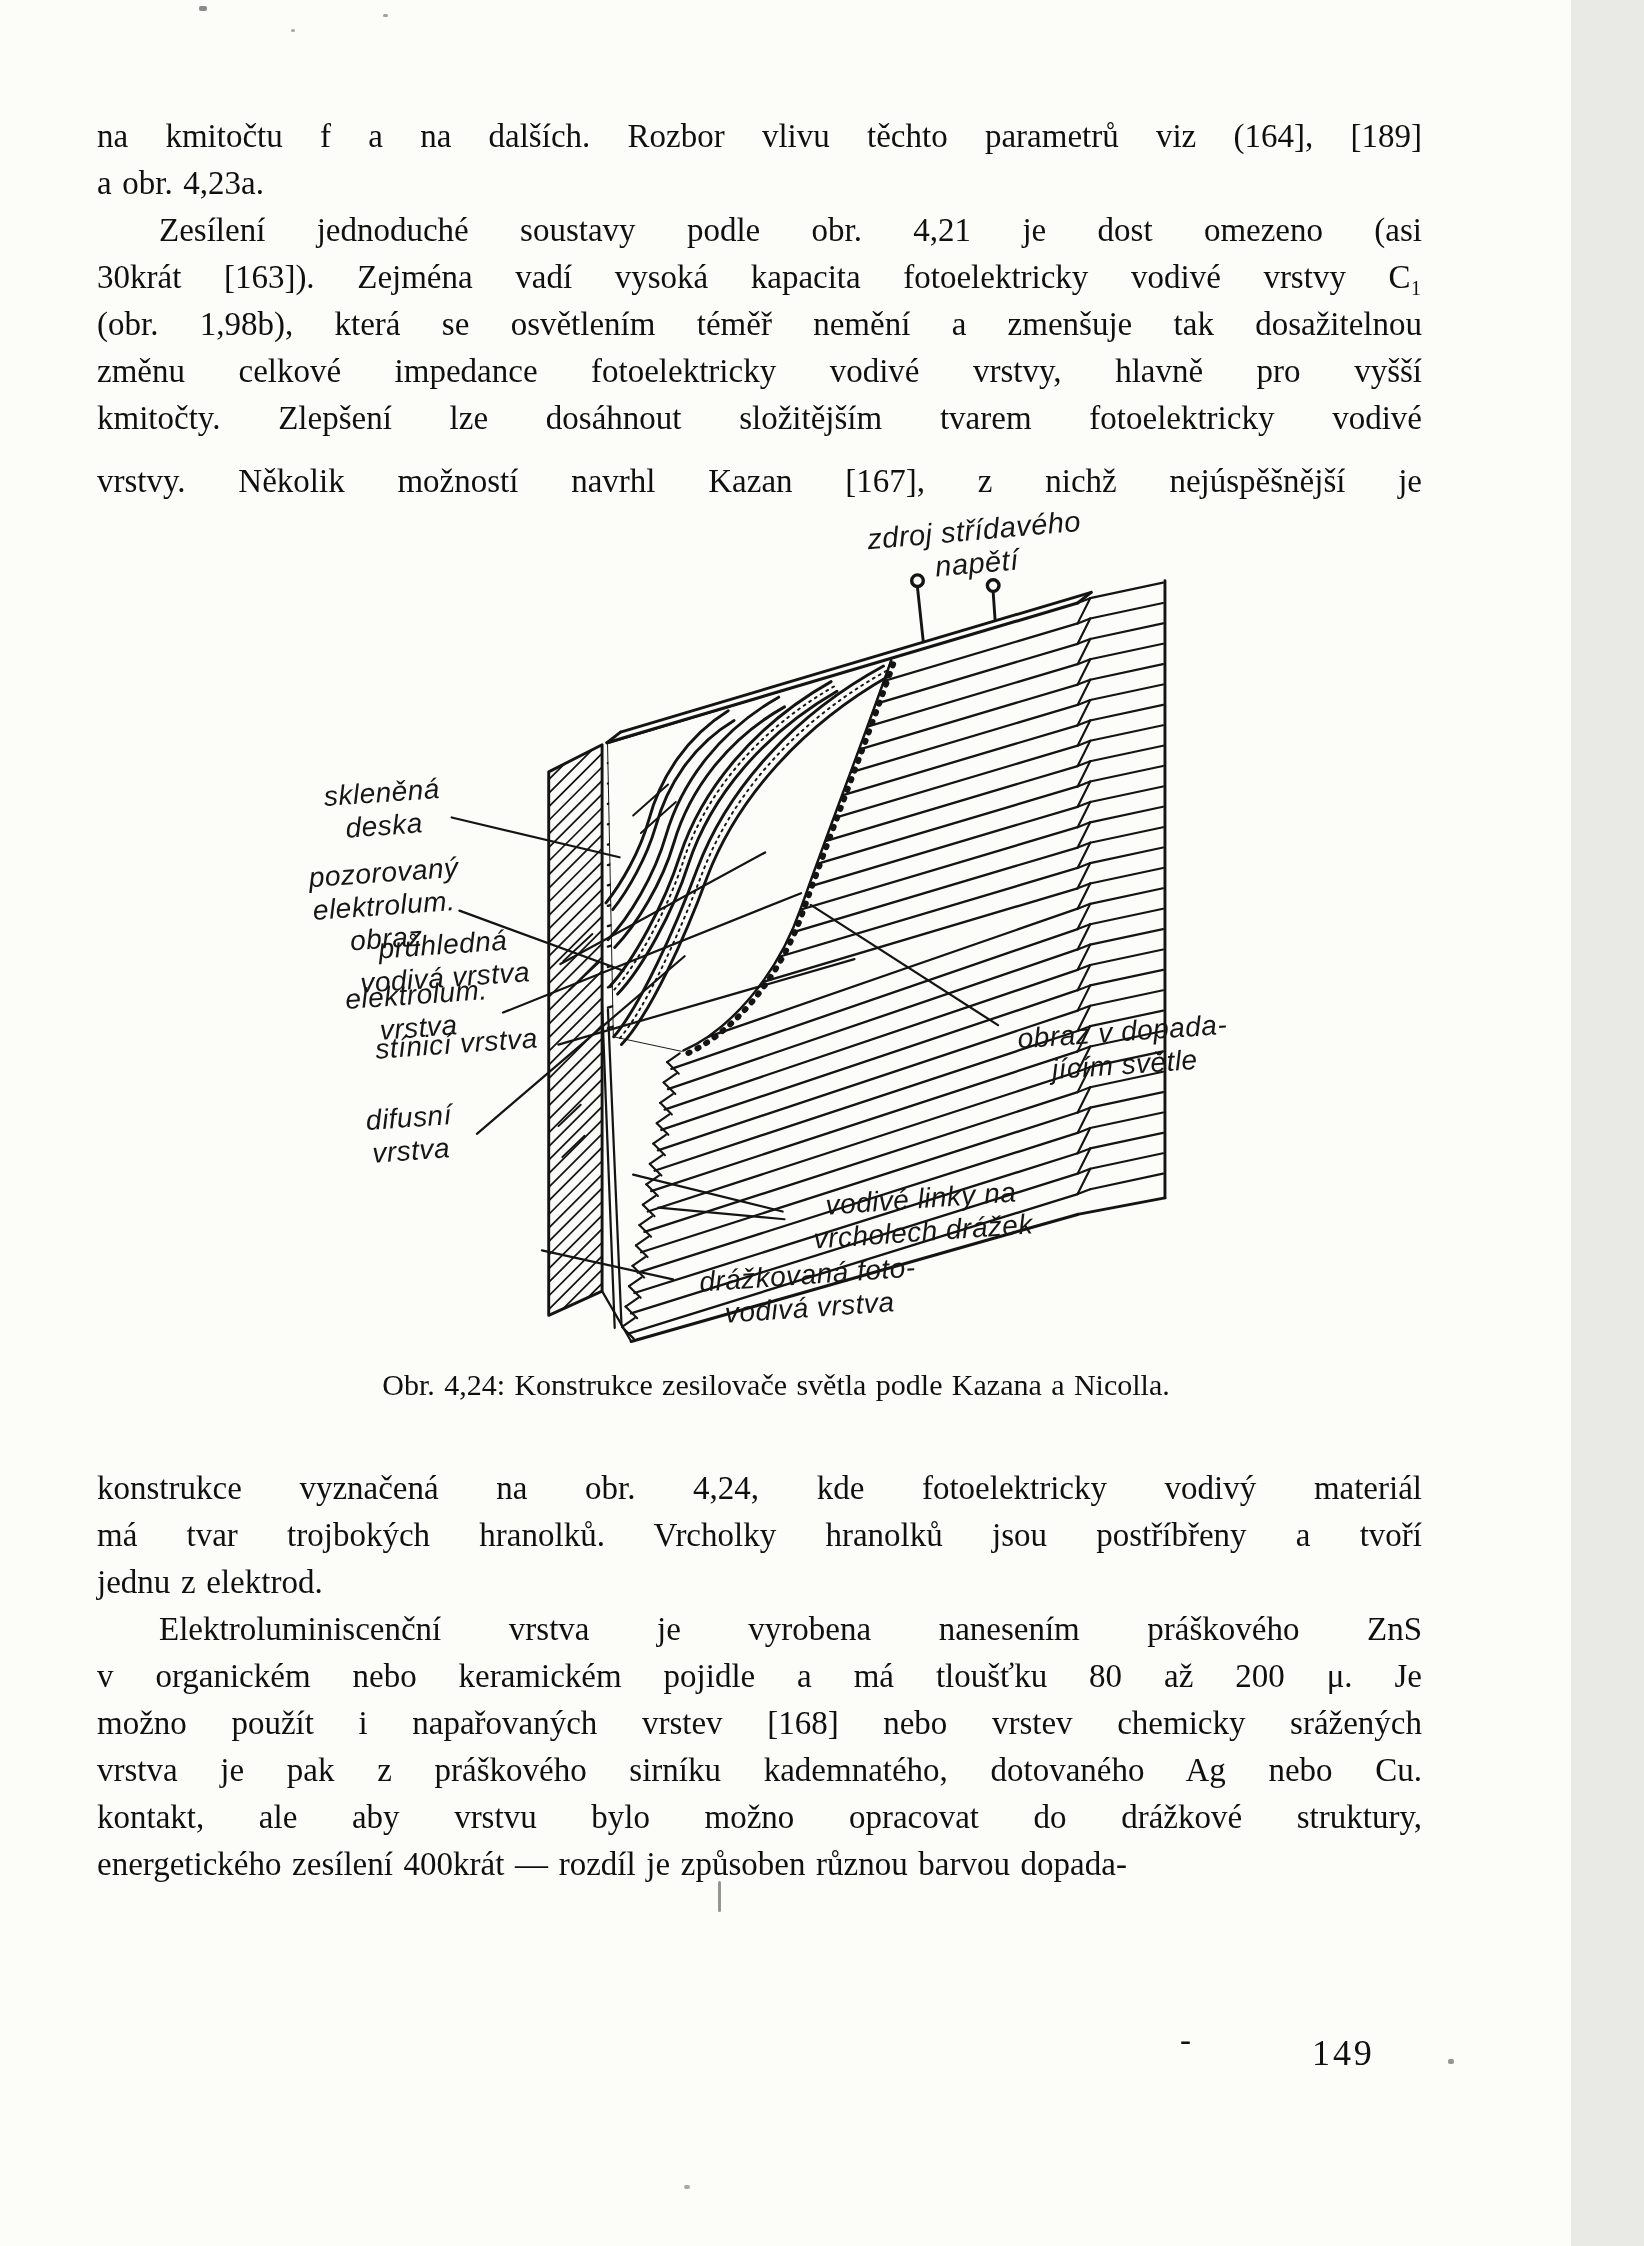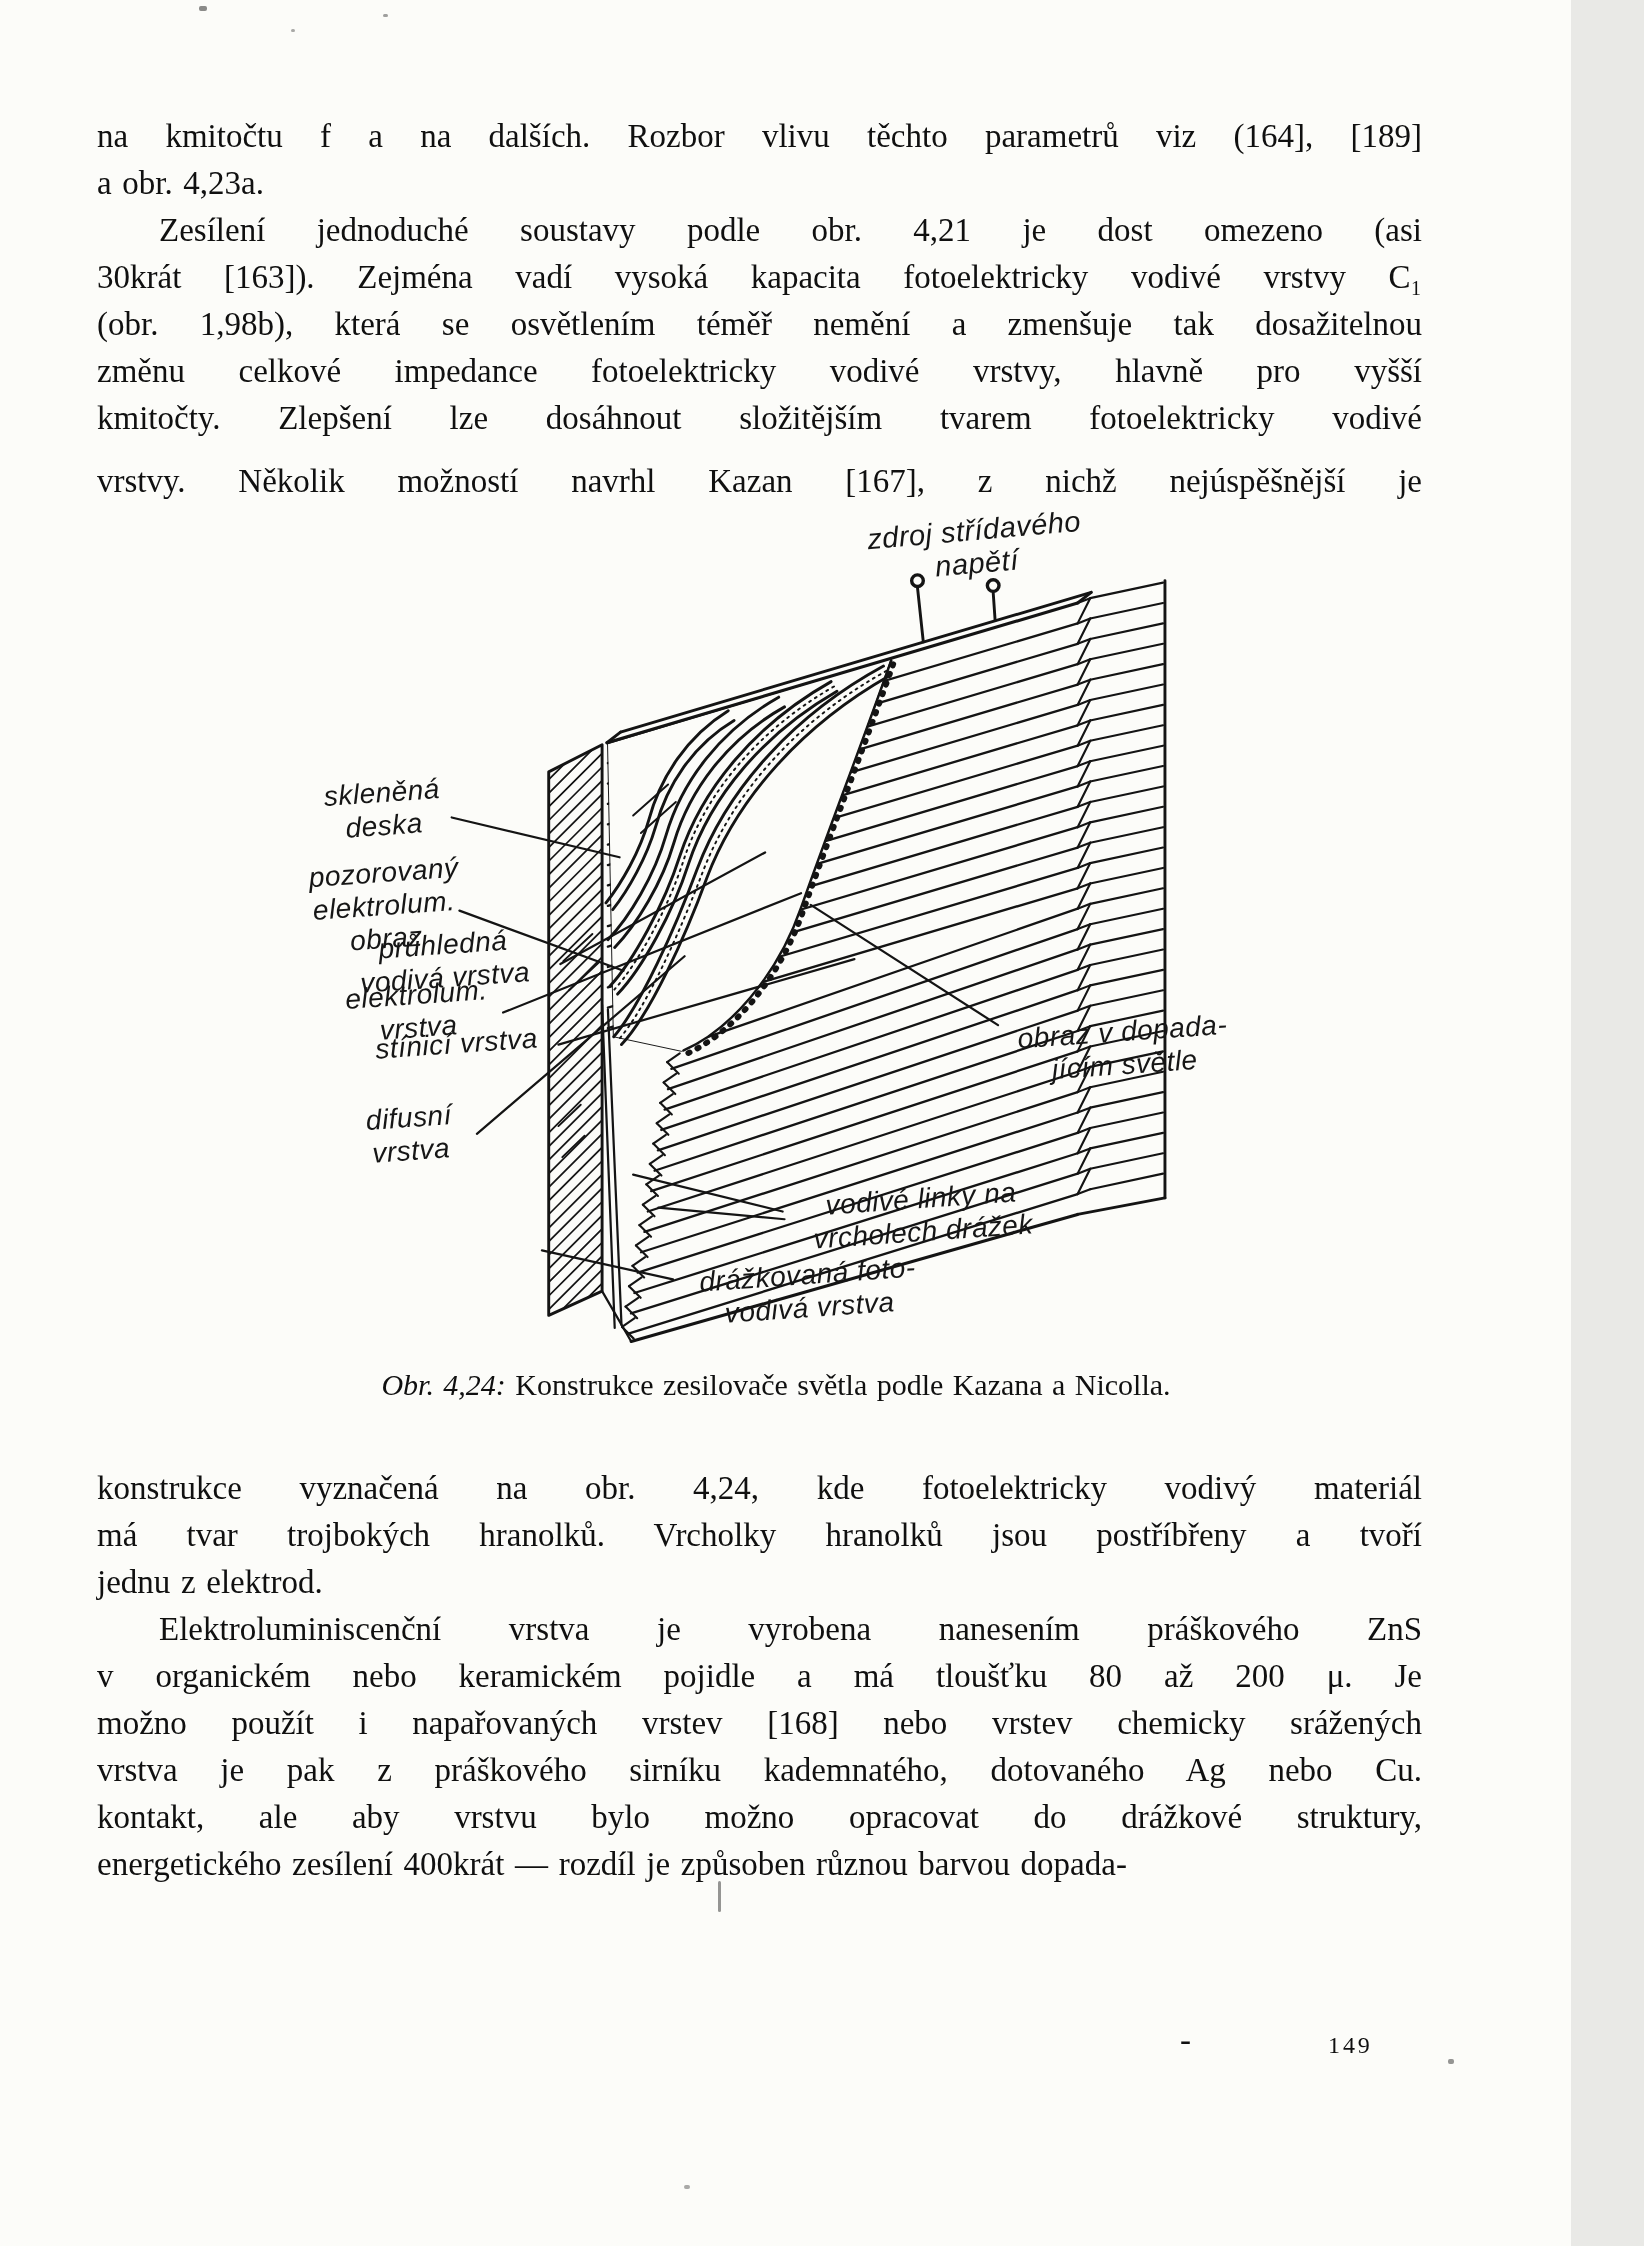--- a/index.html
+++ b/index.html
@@ -11,22 +11,22 @@
   .para .tline-last{text-align-last:left;}
   .para.justify-all .tline-last{text-align-last:justify;margin-top:16px;}
   .para.indent .tline:first-child{text-indent:62px;}
   
   .fl{position:absolute;font:italic 28px/33px "Liberation Sans",sans-serif;color:#161616;
       letter-spacing:0.5px;transform:rotate(-4deg);text-align:center;}
   .fl span{display:block;}
   .fl-zdroj{font-size:29px;transform:rotate(-5deg);}
   .caption{position:absolute;left:155px;top:1368px;width:1242px;text-align:center;
            font-size:30px;word-spacing:1.9px;}
-  .cap-prefix{font-style:italic;margin-top:46px;}
-  .pagenum{position:absolute;left:1312px;top:2032px;font-size:24px;letter-spacing:2.9px;margin-left:16px;}
+  .cap-prefix{margin-top:46px;}
+  .pagenum{position:absolute;left:1312px;top:2032px;font-size:36px;letter-spacing:2.9px;}
   .sigdash{position:absolute;left:1180px;top:2022px;font-size:33px;}
   .sp{position:absolute;background:#2e2e2e;border-radius:1.9px;}
   svg line, svg path, svg polygon, svg circle{stroke:#141414;}
 </style>
 </head>
 <body>
 
 <div class="page">
 
   <div class="tblock" style="top:113px">

